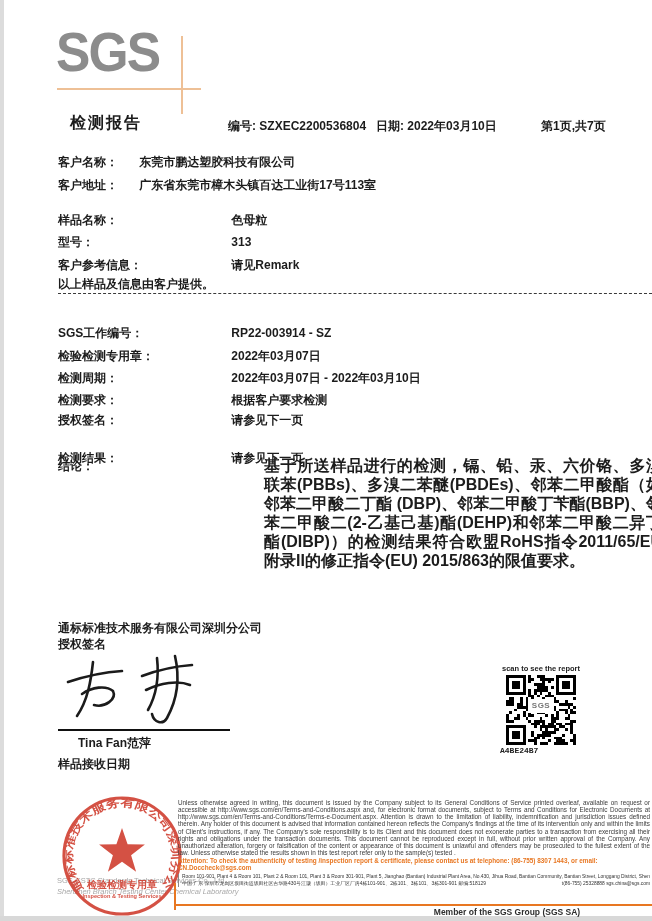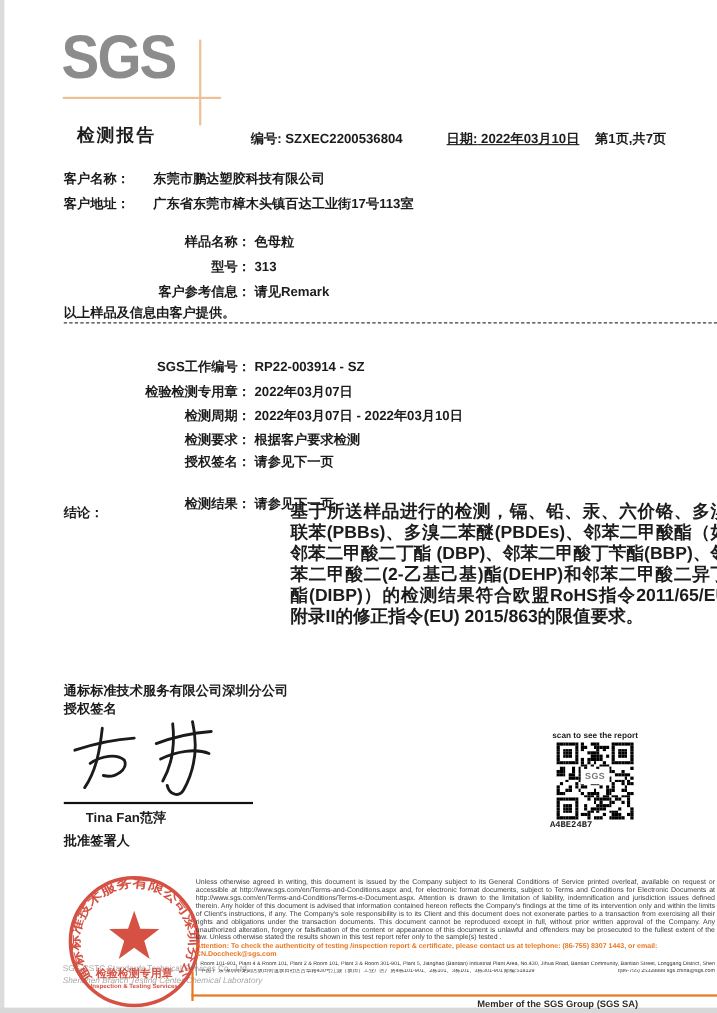--- a/index.html
+++ b/index.html
@@ -15,27 +15,27 @@
 
   
   .logo{left:56px;top:24px;font-size:56px;font-weight:700;color:#8c8c8c;
         letter-spacing:-2px;transform:scaleX(.92);transform-origin:left top;line-height:1;}
   .cropmark-h{left:57px;top:88px;width:144px;height:2px;background:#eec096;}
   .cropmark-v{left:181px;top:36px;width:2px;height:78px;background:#eec096;}
 
   
   .doc-title{left:70px;top:113px;font-size:16px;font-weight:700;letter-spacing:2px;}
   .hdr{font-size:12px;font-weight:600;top:118px;white-space:nowrap;}
-  .hdr-no{left:228px;text-align:right;} .hdr-date{left:406px;text-decoration:underline;} .hdr-pages{left:541px;}
+  .hdr-no{left:228px;text-align:right;} .hdr-date{left:376px;} .hdr-pages{left:541px;}
 
   
   .row{position:absolute;left:58px;font-size:12px;font-weight:600;white-space:nowrap;}
   .row .lbl{display:inline-block;}
   .lbl-w1{width:78px;}   
-  .lbl-w2{width:170px;text-align:right;}  
+  .lbl-w2{width:170px;}  
 
   .dash-sep{left:58px;top:293px;width:594px;border-top:1.5px dashed #3a3a3a;}
 
   .conclusion-lbl{left:58px;top:458px;font-size:12px;font-weight:600;}
   .conclusion{left:228px;top:456px;width:398px;font-size:16px;font-weight:600;
               line-height:19px;text-align:justify;margin-left:36px;}
 
   
   .sig-co{left:58px;top:620px;font-size:12px;font-weight:600;}
   .sig-auth{left:58px;top:636px;font-size:12px;font-weight:700;}
@@ -150,21 +150,21 @@
     <path d="M33,10 C31,28 28,48 17,64"></path>
     <path d="M22,42 C32,35 46,33 53,39 C57,47 45,56 34,53"></path>
     <path d="M82,24 C98,18 118,14 132,13"></path>
     <path d="M97,6 C99,24 97,42 88,58"></path>
     <path d="M115,4 C120,26 118,46 107,66 C103,73 94,71 92,62"></path>
     <path d="M86,38 C100,31 118,28 130,33"></path>
   </g>
 </svg>
 <div class="abs sig-line"></div>
 <div class="abs sig-name">Tina Fan范萍</div>
-<div class="abs sig-role">批准签署人</div>
+<div class="abs sig-role">样品接收日期</div>
 
 <div class="abs qr-caption">scan to see the report</div>
 <div class="abs qr-box" id="qr">
     <div class="c1"></div>
     <div class="c1"></div>
     <div class="c1"></div>
     <div class="c1"></div>
     <div class="c1"></div>
     <div class="c1"></div>
     <div class="c1"></div>

